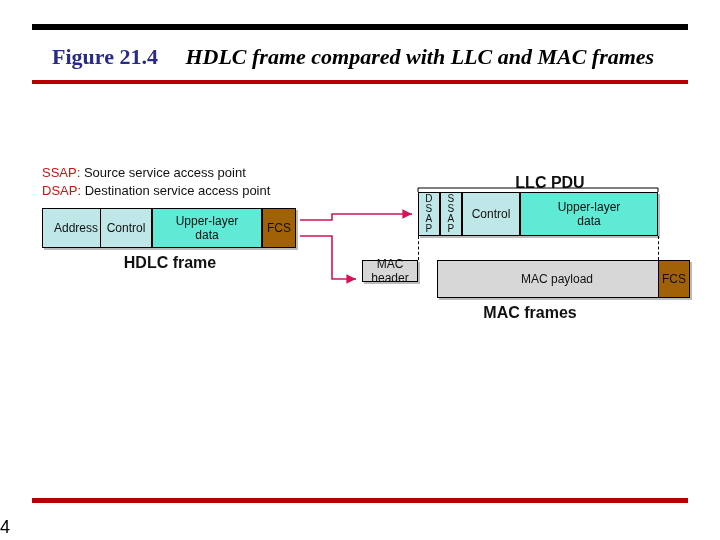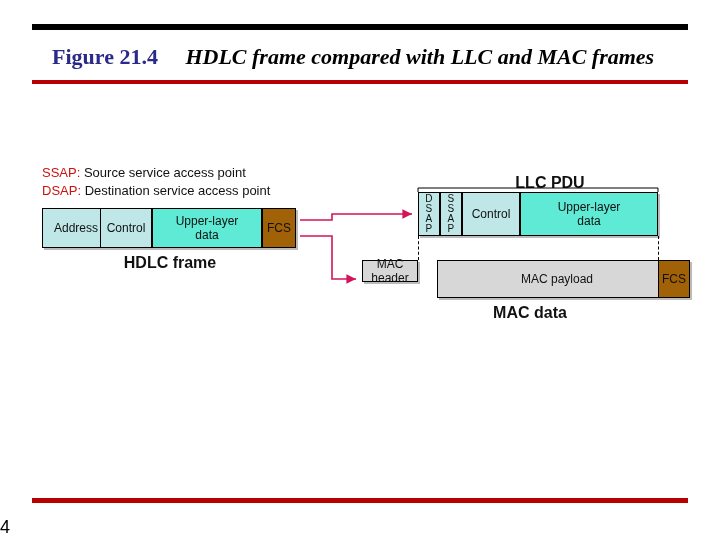--- a/index.html
+++ b/index.html
@@ -85,21 +85,21 @@
   <div class="box" style="left:520px; top:192px; width:138px; height:44px; white-space:pre-line;">Upper-layer
 data</div>
 
   <div class="dash" style="left:418px; top:236px; height:24px;"></div>
   <div class="dash" style="left:658px; top:236px; height:24px;"></div>
 
   <div class="box grey" style="left:362px; top:260px; width:56px; height:22px; white-space:pre-line;">MAC
 header</div>
   <div class="box grey" style="left:418px; top:260px; width:240px; height:38px;margin-left:19px;">MAC payload</div>
   <div class="box yellow" style="left:658px; top:260px; width:32px; height:38px;">FCS</div>
-  <div class="label" style="left:480px; top:304px; width:100px;">MAC data</div>
+  <div class="label" style="left:480px; top:304px; width:100px;">MAC frames</div>
 
   <svg class="arrows">
     <defs>
       <marker id="ah" markerWidth="8" markerHeight="8" refX="6" refY="3" orient="auto">
         <path d="M0,0 L6,3 L0,6 Z" fill="#d4145a"></path>
       </marker>
     </defs>
 
     <path d="M300,220 L332,220 L332,214 L412,214" fill="none" stroke="#d4145a" stroke-width="1.6" marker-end="url(#ah)"></path>
 

